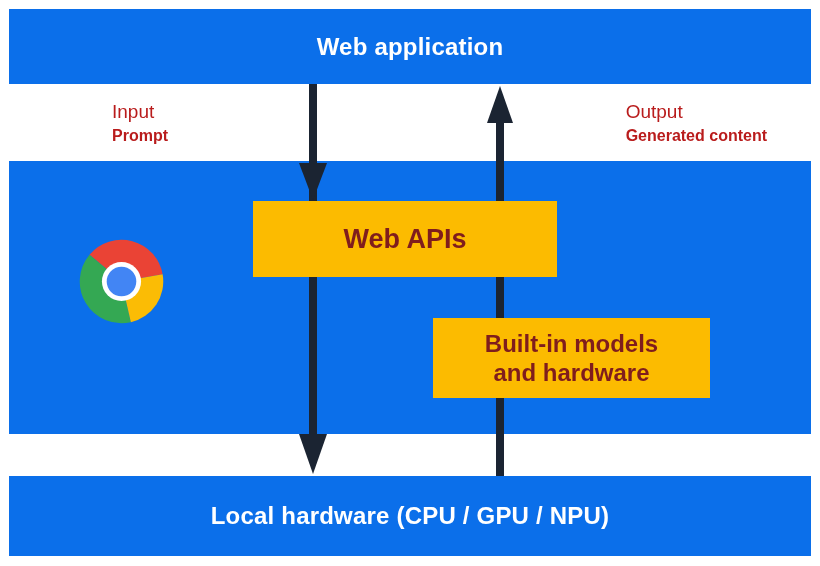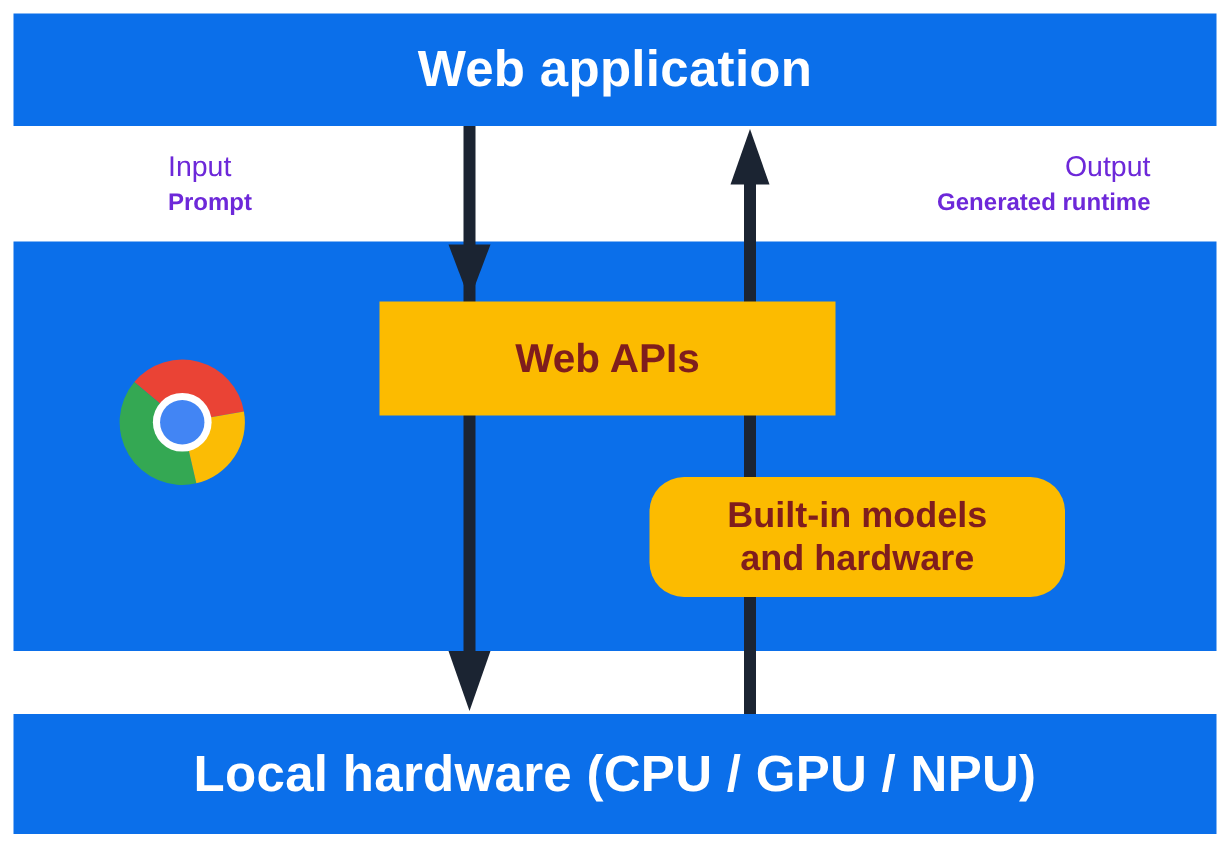--- a/index.html
+++ b/index.html
@@ -16,42 +16,42 @@
   .band {
     position: absolute; left: 9px; width: 802px;
     background: #0B6FEA;
     display: flex; align-items: center; justify-content: center;
     z-index: 1;
   }
   .band-top    { top: 9px;   height: 75px; }
   .band-middle { top: 161px; height: 273px; }
   .band-bottom { top: 476px; height: 80px; }
   .band-label {
-    color: #ffffff; font-weight: 700; font-size: 34px;
+    color: #ffffff; font-weight: 700; font-size: 24px;
     letter-spacing: 0.2px; white-space: nowrap;
   }
 
   
-  .io-label { position: absolute; top: 100px; z-index: 3; color: #6d28d9; }
+  .io-label { position: absolute; top: 100px; z-index: 3; color: #b91c1c; }
   .io-label.left  { left: 112px; text-align: left; }
-  .io-label.right { right: 53px; text-align: right; }
+  .io-label.right { right: 53px; text-align: left; }
   .io-cat { font-size: 19px; font-weight: 400; line-height: 23px; }
   .io-val { font-size: 16px; font-weight: 700; line-height: 26px; }
 
   
   .arrows { position: absolute; left: 0; top: 0; z-index: 2; pointer-events: none; }
 
   
   .ybox {
     position: absolute; background: #FCBB00; z-index: 3;
     display: flex; align-items: center; justify-content: center;
     color: #7f1d1d; font-weight: 700; text-align: center;
   }
   .ybox-webapis { left: 253px; top: 201px; width: 304px; height: 76px; font-size: 27px; }
-  .ybox-builtin { left: 433px; top: 318px; width: 277px; height: 80px; font-size: 24px; line-height: 29px; border-radius: 23px; }
+  .ybox-builtin { left: 433px; top: 318px; width: 277px; height: 80px; font-size: 24px; line-height: 29px; }
 
   
   .chrome-icon { position: absolute; left: 78px; top: 238px; width: 87px; height: 87px; z-index: 3; }
   .browser-label {
     position: absolute; left: 57px; top: 345px; width: 120px; z-index: 3;
     text-align: center; color: #ffffff; font-weight: 700; font-size: 23px;
   }
 </style>
 </head>
 <body>
@@ -67,21 +67,21 @@
   <div class="band band-bottom">
     <div class="band-label">Local hardware (CPU / GPU / NPU)</div>
   </div>
 
   <div class="io-label left">
     <div class="io-cat">Input</div>
     <div class="io-val">Prompt</div>
   </div>
   <div class="io-label right">
     <div class="io-cat">Output</div>
-    <div class="io-val">Generated runtime</div>
+    <div class="io-val">Generated content</div>
   </div>
 
   <svg class="arrows" width="820" height="566" viewBox="0 0 820 566">
     <g>
       <line x1="313" y1="84" x2="313" y2="436" stroke-width="8" stroke="#1B2432"></line>
       <polygon points="299,163 327,163 313,200" fill="#1B2432"></polygon>
       <polygon points="299,434 327,434 313,474" fill="#1B2432"></polygon>
     </g>
     <g>
       <line x1="500" y1="122" x2="500" y2="476" stroke-width="8" stroke="#1B2432"></line>

